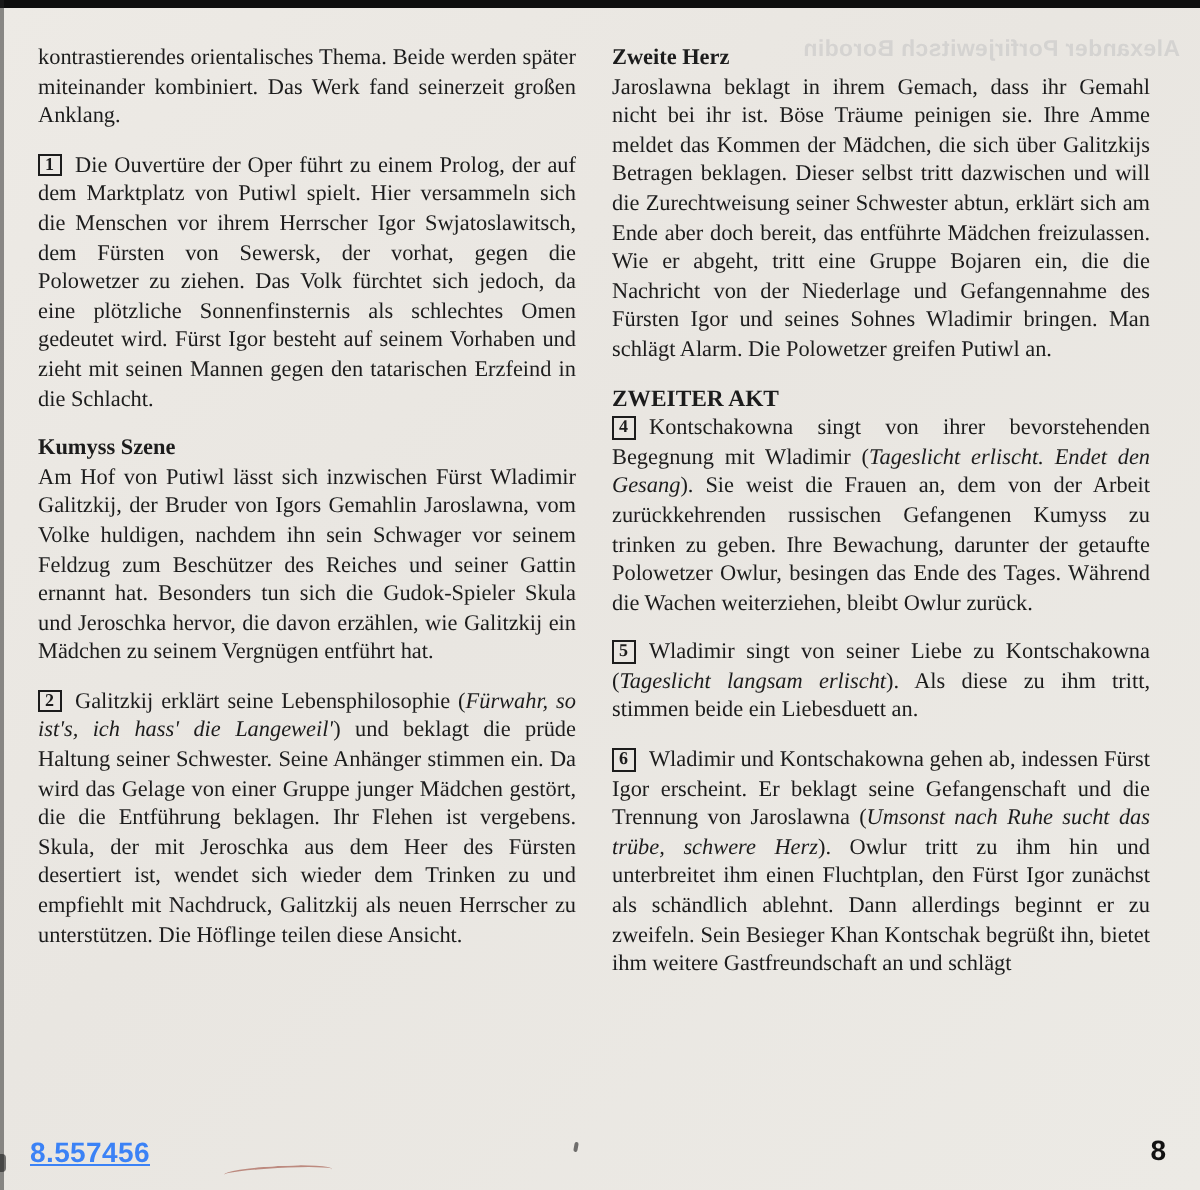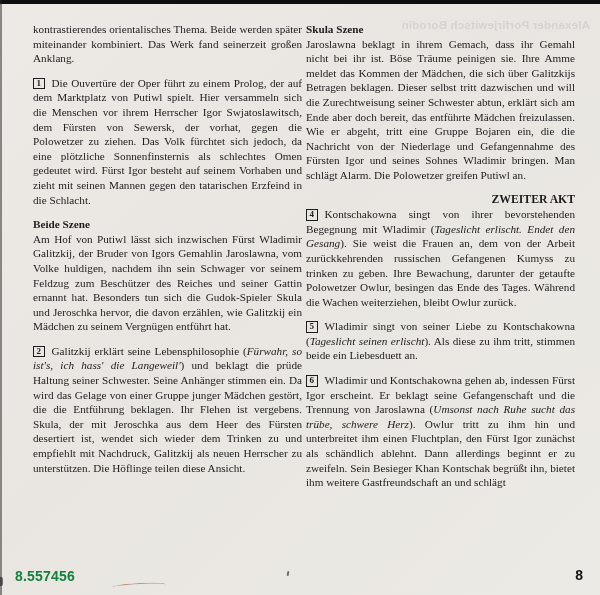--- a/index.html
+++ b/index.html
@@ -12,35 +12,35 @@
   .top-band{position:absolute;top:0;left:0;width:600px;height:4px;background:#0e0e0e;}
   .left-band{position:absolute;top:0;left:0;width:2px;height:595px;background:rgba(35,35,35,0.5);}
   .edge-mark{position:absolute;left:0;top:577px;width:3px;height:9px;background:rgba(30,30,30,0.6);border-radius:0 2px 2px 0;}
   .ghost-header{
     position:absolute;top:19px;left:386px;width:204px;
     transform:scaleX(-1);
     font-family:"Liberation Sans", sans-serif;font-weight:bold;font-size:11.5px;
     color:rgba(128,133,144,0.20);letter-spacing:0.2px;white-space:nowrap;
   }
   .col{position:absolute;top:22px;width:269px;}
-  .col-left{left:19px;margin-left:14px;}
+  .col-left{left:19px;}
   .col-right{left:306px;}
   p.body-text{margin:0 0 10px 0;font-size:11.2px;line-height:14.6px;text-align:justify;}
   p.body-text.last{margin-bottom:0;}
   .section-title{font-size:11.7px;font-weight:bold;margin:13px 0 15px 0;line-height:14.6px;letter-spacing:0.1px;}
   .act-heading{font-size:11.7px;font-weight:bold;margin:11px 0 0 0;line-height:14.6px;}
   .scene-heading{font-size:11.2px;font-weight:bold;margin:0;line-height:14.6px;}
   .tracknum{
     display:inline-block;border:1.2px solid #1c1c1c;
     font-weight:bold;font-size:9px;line-height:9.5px;
     padding:0 2.5px;margin-right:7px;transform:translateY(-1px);
   }
   .catalog{
     position:absolute;left:15px;top:568px;
-    font-family:"Liberation Sans", sans-serif;font-weight:bold;font-size:14px;color:#15803d;letter-spacing:0.2px;
+    font-family:"Liberation Sans", sans-serif;font-weight:bold;font-size:14px;color:#3b82f6;letter-spacing:0.2px;text-decoration:underline;
   }
   .pagenum{
     position:absolute;right:17px;top:567px;
     font-family:"Liberation Sans", sans-serif;font-weight:bold;font-size:14px;color:#121212;
   }
   .scratch{
     position:absolute;left:112px;top:583px;width:54px;height:5px;
     border-top:1.3px solid rgba(152,62,46,0.55);
     border-radius:100% / 100%;transform:rotate(-3deg);
   }
@@ -52,30 +52,30 @@
 
 <div class="top-band"></div>
 <div class="left-band"></div>
 <div class="edge-mark"></div>
 
 <div class="ghost-header">Alexander Porfirjewitsch Borodin</div>
 
 <div class="col col-left">
   <p class="body-text"><span>kontrastierendes orientalisches Thema. Beide werden später miteinander kombiniert. Das Werk fand seinerzeit großen Anklang.</span></p>
   <p class="body-text"><span class="tracknum">1</span><span>Die Ouvertüre der Oper führt zu einem Prolog, der auf dem Marktplatz von Putiwl spielt. Hier versammeln sich die Menschen vor ihrem Herrscher Igor Swjatoslawitsch, dem Fürsten von Sewersk, der vorhat, gegen die Polowetzer zu ziehen. Das Volk fürchtet sich jedoch, da eine plötzliche Sonnenfinsternis als schlechtes Omen gedeutet wird. Fürst Igor besteht auf seinem Vorhaben und zieht mit seinen Mannen gegen den tatarischen Erzfeind in die Schlacht.</span></p>
-  <div class="scene-heading">Beide Szene</div>
+  <div class="scene-heading">Kumyss Szene</div>
   <p class="body-text"><span>Am Hof von Putiwl lässt sich inzwischen Fürst Wladimir Galitzkij, der Bruder von Igors Gemahlin Jaroslawna, vom Volke huldigen, nachdem ihn sein Schwager vor seinem Feldzug zum Beschützer des Reiches und seiner Gattin ernannt hat. Besonders tun sich die Gudok-Spieler Skula und Jeroschka hervor, die davon erzählen, wie Galitzkij ein Mädchen zu seinem Vergnügen entführt hat.</span></p>
   <p class="body-text last"><span class="tracknum">2</span><span>Galitzkij erklärt seine Lebensphilosophie (</span><i>Fürwahr, so ist's, ich hass' die Langeweil'</i><span>) und beklagt die prüde Haltung seiner Schwester. Seine Anhänger stimmen ein. Da wird das Gelage von einer Gruppe junger Mädchen gestört, die die Entführung beklagen. Ihr Flehen ist vergebens. Skula, der mit Jeroschka aus dem Heer des Fürsten desertiert ist, wendet sich wieder dem Trinken zu und empfiehlt mit Nachdruck, Galitzkij als neuen Herrscher zu unterstützen. Die Höflinge teilen diese Ansicht.</span></p>
 </div>
 
 <div class="col col-right">
-  <div class="scene-heading">Skula Szene</div>
+  <div class="scene-heading">Zweite Herz</div>
   <p class="body-text"><span>Jaroslawna beklagt in ihrem Gemach, dass ihr Gemahl nicht bei ihr ist. Böse Träume peinigen sie. Ihre Amme meldet das Kommen der Mädchen, die sich über Galitzkijs Betragen beklagen. Dieser selbst tritt dazwischen und will die Zurechtweisung seiner Schwester abtun, erklärt sich am Ende aber doch bereit, das entführte Mädchen freizulassen. Wie er abgeht, tritt eine Gruppe Bojaren ein, die die Nachricht von der Niederlage und Gefangennahme des Fürsten Igor und seines Sohnes Wladimir bringen. Man schlägt Alarm. Die Polowetzer greifen Putiwl an.</span></p>
-  <div class="act-heading" style="margin-top:0;text-align:right;">ZWEITER AKT</div>
+  <div class="act-heading" style="margin-top:0;">ZWEITER AKT</div>
   <p class="body-text"><span class="tracknum">4</span><span>Kontschakowna singt von ihrer bevorstehenden Begegnung mit Wladimir (</span><i>Tageslicht erlischt. Endet den Gesang</i><span>). Sie weist die Frauen an, dem von der Arbeit zurückkehrenden russischen Gefangenen Kumyss zu trinken zu geben. Ihre Bewachung, darunter der getaufte Polowetzer Owlur, besingen das Ende des Tages. Während die Wachen weiterziehen, bleibt Owlur zurück.</span></p>
-  <p class="body-text"><span class="tracknum">5</span><span>Wladimir singt von seiner Liebe zu Kontschakowna (</span><i>Tageslicht seinen erlischt</i><span>). Als diese zu ihm tritt, stimmen beide ein Liebesduett an.</span></p>
+  <p class="body-text"><span class="tracknum">5</span><span>Wladimir singt von seiner Liebe zu Kontschakowna (</span><i>Tageslicht langsam erlischt</i><span>). Als diese zu ihm tritt, stimmen beide ein Liebesduett an.</span></p>
   <p class="body-text last"><span class="tracknum">6</span><span>Wladimir und Kontschakowna gehen ab, indessen Fürst Igor erscheint. Er beklagt seine Gefangenschaft und die Trennung von Jaroslawna (</span><i>Umsonst nach Ruhe sucht das trübe, schwere Herz</i><span>). Owlur tritt zu ihm hin und unterbreitet ihm einen Fluchtplan, den Fürst Igor zunächst als schändlich ablehnt. Dann allerdings beginnt er zu zweifeln. Sein Besieger Khan Kontschak begrüßt ihn, bietet ihm weitere Gastfreundschaft an und schlägt</span></p>
 </div>
 
 <div class="catalog">8.557456</div>
 <div class="pagenum">8</div>
 <div class="scratch"></div>
 <div class="speck"></div>
 
 </body></html>

